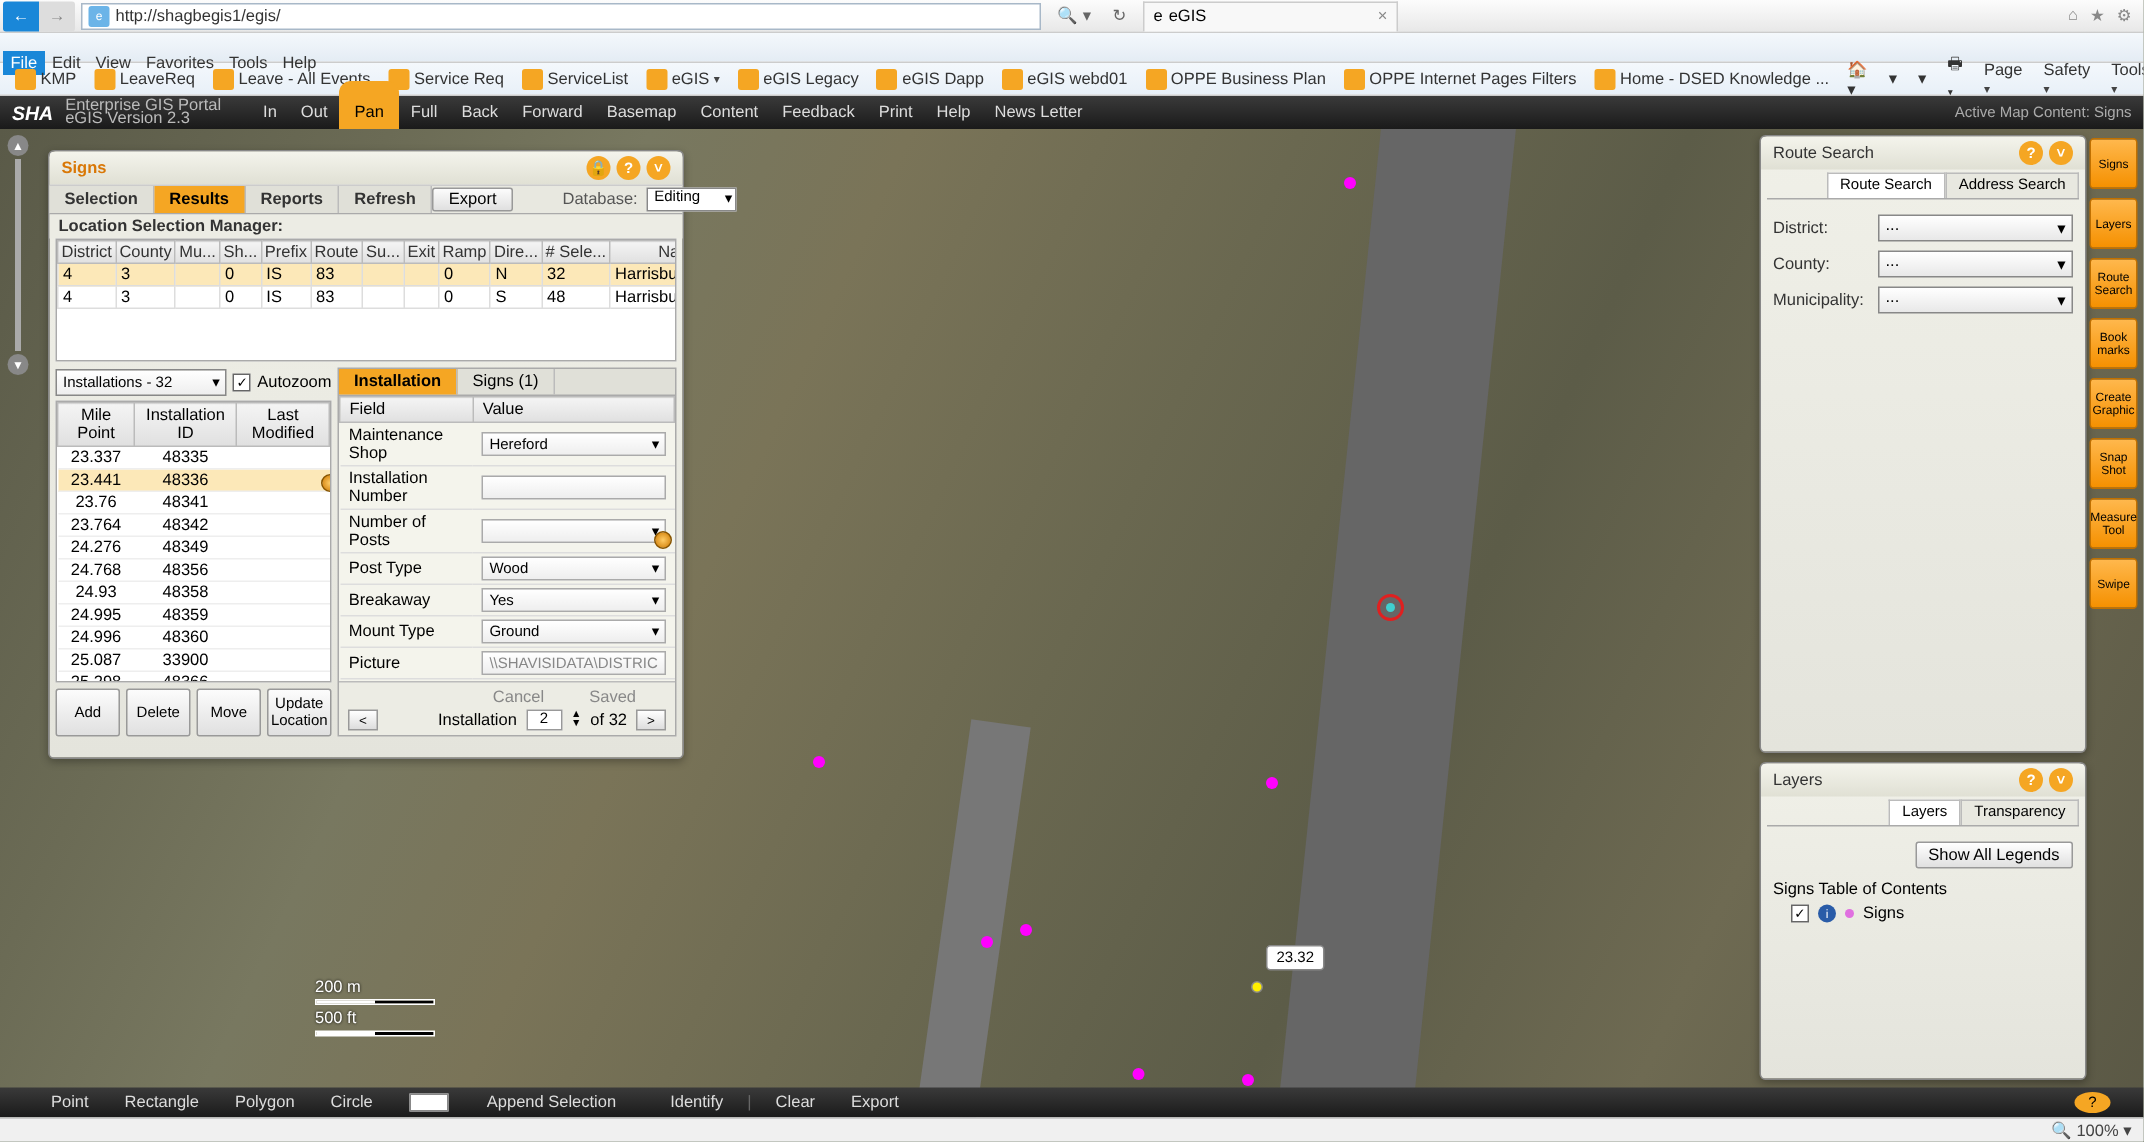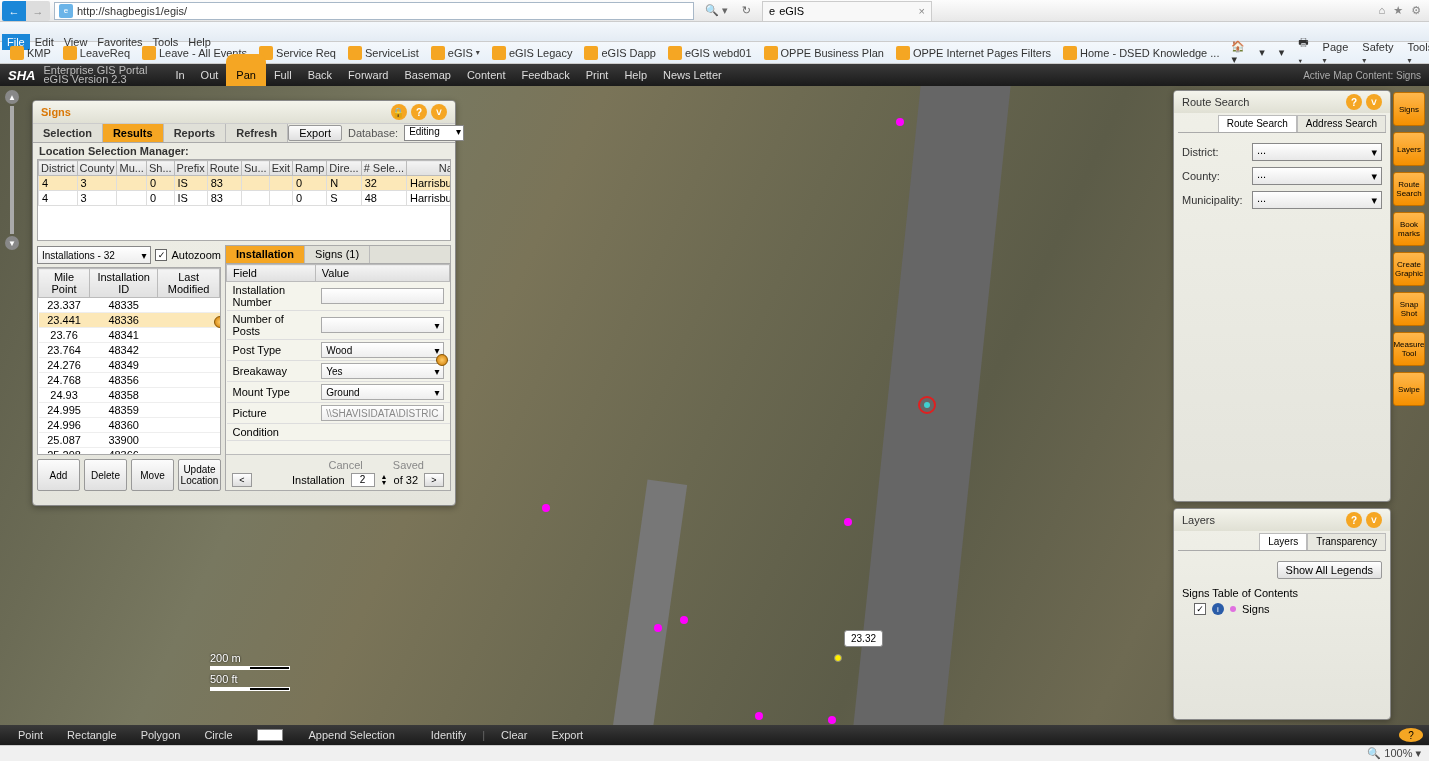--- a/index.html
+++ b/index.html
@@ -61,21 +61,21 @@
 .panel-title .icons span { width:16px;height:16px;border-radius:50%;display:flex;align-items:center;justify-content:center;font-size:10px;}
 .lock-i { background:#f5a623;color:#fff;}
 .help-i { background:#f5a623;color:#fff;}
 .min-i { background:#f5a623;color:#fff;}
 
 .tab-row { height:20px; display:flex; border-top:1px solid #ccc; border-bottom:1px solid #aaa; background:#e8e8e0;}
 .tab { padding:3px 10px; border-right:1px solid #bbb; background:#e0e0d8; color:#333; font-weight:bold;}
 .tab.active { background:#f5a623; color:#000;}
 .tab-row .right { margin-left:auto; display:flex; align-items:center; gap:6px; padding-right:4px;}
 .btn-sm { padding:1px 10px; background:linear-gradient(#fcfcfc,#e0e0e0); border:1px solid #999; border-radius:2px;}
-.db-label { color:#555;}
+.db-label { color:#555;margin-left:27px;}
 .db-select { width:60px; height:16px; border:1px solid #888; background:#fff; padding:0 4px; font-size:10px; position:relative;}
 .db-select::after { content:"▾"; position:absolute; right:2px; top:0;}
 
 .section-label { padding:2px 6px; font-weight:bold; color:#333; background:#ecece4;}
 
 
 .loc-table { border:1px solid #aaa; margin:0 4px; background:#fff; height:82px; overflow:hidden;}
 .loc-table table { width:100%; border-collapse:collapse; font-size:10px;}
 .loc-table th { background:linear-gradient(#f4f4f4,#e0e0e0); border:1px solid #bbb; padding:1px 2px; font-weight:normal; color:#333; white-space:nowrap;}
 .loc-table td { border:1px solid #ddd; padding:1px 3px; white-space:nowrap;}
@@ -143,21 +143,21 @@
 
 
 .marker { position:absolute; width:8px;height:8px;border-radius:50%;}
 .marker.pink { background:#ff00ff;}
 .marker.diamond { width:18px;height:18px;border:2px solid #e02020;transform:rotate(45deg);background:transparent;}
 .marker.diamond::after { content:""; position:absolute; inset:4px; background:#40d0d0; border-radius:50%; transform:rotate(-45deg);}
 .marker.yellow { background:#ffee00; border:1px solid #888;}
 .map-label { position:absolute; background:#fff; border:1px solid #888; border-radius:3px; padding:2px 6px; font-size:10px;}
 
 
-.bottom-bar { position:absolute; left:0; right:0; bottom:16px; height:20px; background:linear-gradient(#3a3a3a,#1a1a1a); display:flex; align-items:center; padding:0 6px; color:#ddd; top:auto;}
+.bottom-bar { position:absolute; left:0; right:0; bottom:16px; height:20px; background:linear-gradient(#3a3a3a,#1a1a1a); display:flex; align-items:center; padding:0 22px; color:#ddd; top:auto;}
 .bottom-bar span { padding:0 12px;}
 .bottom-bar .sep { color:#666; padding:0 4px;}
 .bottom-bar .help-r { margin-left:auto;}
 .bottom-bar .help-r span { width:14px;height:14px;border-radius:50%;background:#f5a623;color:#000;display:inline-flex;align-items:center;justify-content:center;font-size:10px;}
 
 
 .status-bar { position:absolute; left:0;right:0;bottom:0;height:16px;background:#f0f0f0;border-top:1px solid #ccc;display:flex;align-items:center;justify-content:flex-end;padding:0 8px;font-size:10px;color:#444;}
 </style>
 </head>
 <body>
@@ -471,20 +471,26 @@
       <div class="detail-grid">
         <table>
             <thead>
               <tr>
           <th>Field</th>
           <th class="val-cell">Value</th>
         </tr>
             </thead>
             <tbody id="detail-body">
               <tr>
+                <td>Maintenance Shop</td>
+                <td class="val-cell">
+                  <div class="val-input drop">Hereford</div>
+                </td>
+              </tr>
+              <tr>
                 <td>Installation Number</td>
                 <td class="val-cell">
                   <div class="val-input"></div>
                 </td>
               </tr>
               <tr>
                 <td>Number of Posts</td>
                 <td class="val-cell">
                   <div class="val-input drop"></div>
                 </td>

